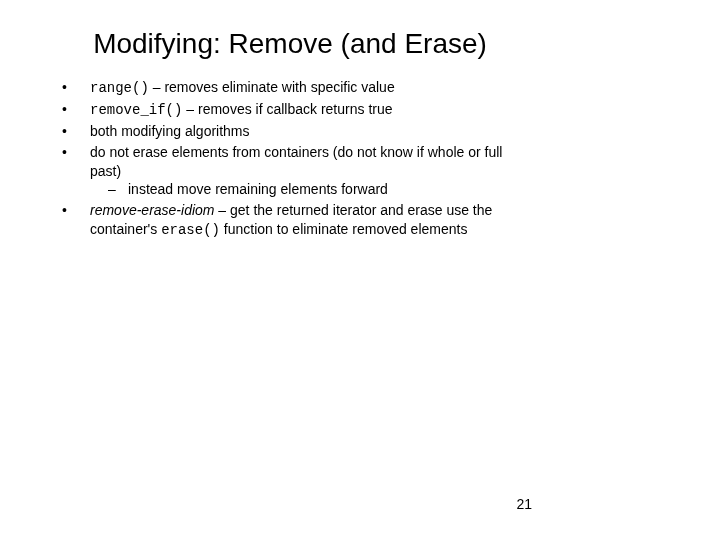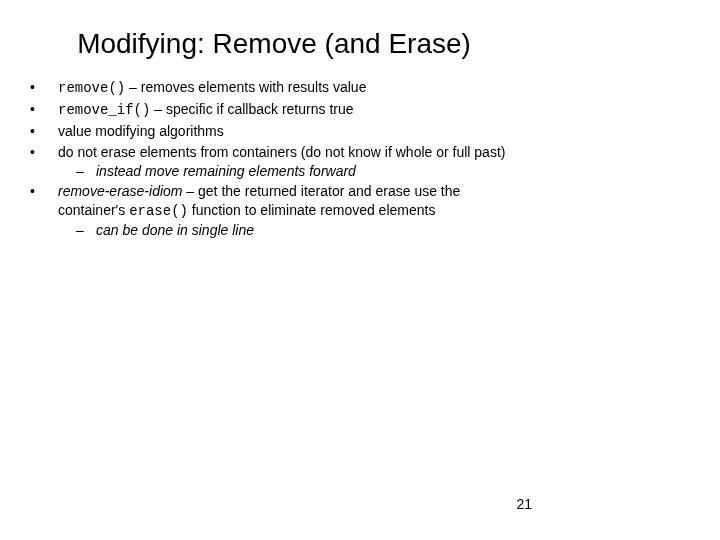--- a/index.html
+++ b/index.html
@@ -9,21 +9,21 @@
     height: 540px;
     background: #ffffff;
     font-family: Arial, Helvetica, sans-serif;
     color: #000;
   }
   .slide {
     position: relative;
     width: 568px;
     height: 540px;
     box-sizing: border-box;
-    padding: 28px 48px 40px 28px;
+    padding: 28px 48px 40px 60px;
   }
   .title {
     font-size: 28px;
     text-align: center;
     margin: 0 0 18px 0;
     font-weight: normal;
   }
   ul.top {
     list-style: none;
     margin: 0;
@@ -40,21 +40,20 @@
     content: "•";
     position: absolute;
     left: 2px;
     top: 0;
     font-size: 14px;
   }
   ul.sub {
     list-style: none;
     margin: 0;
     padding: 0 0 0 16px;
-    font-style: italic;
   }
   ul.sub > li {
     position: relative;
     padding-left: 22px;
     margin: 0;
   }
   ul.sub > li::before {
     content: "–";
     position: absolute;
     left: 2px;
@@ -77,43 +76,40 @@
 </head>
 <body>
 
 <div class="slide">
 
   <h1 class="title">Modifying: Remove (and Erase)</h1>
 
   <ul class="top">
 
     <li>
-      <span class="code">remove()</span><span> – removes elements with results value</span>
+      <span class="code">range()</span><span> – removes eliminate with specific value</span>
     </li>
 
     <li>
-      <span class="code">remove_if()</span><span> – specific if callback returns true</span>
+      <span class="code">remove_if()</span><span> – removes if callback returns true</span>
     </li>
 
     <li>
-      <span>value modifying algorithms</span>
+      <span>both modifying algorithms</span>
     </li>
 
     <li>
       <span>do not erase elements from containers (do not know if whole or full past)</span>
       <ul class="sub">
         <li><span>instead move remaining elements forward</span></li>
       </ul>
     </li>
 
     <li>
       <span class="italic">remove-erase-idiom</span><span> – get the returned iterator and erase use the container's </span><span class="code">erase()</span><span> function to eliminate removed elements</span>
-      <ul class="sub">
-        <li><span>can be done in single line</span></li>
-      </ul>
     </li>
 
 
   </ul>
 
   <div class="pagenum">21</div>
 
 </div>
 
 </body></html>

